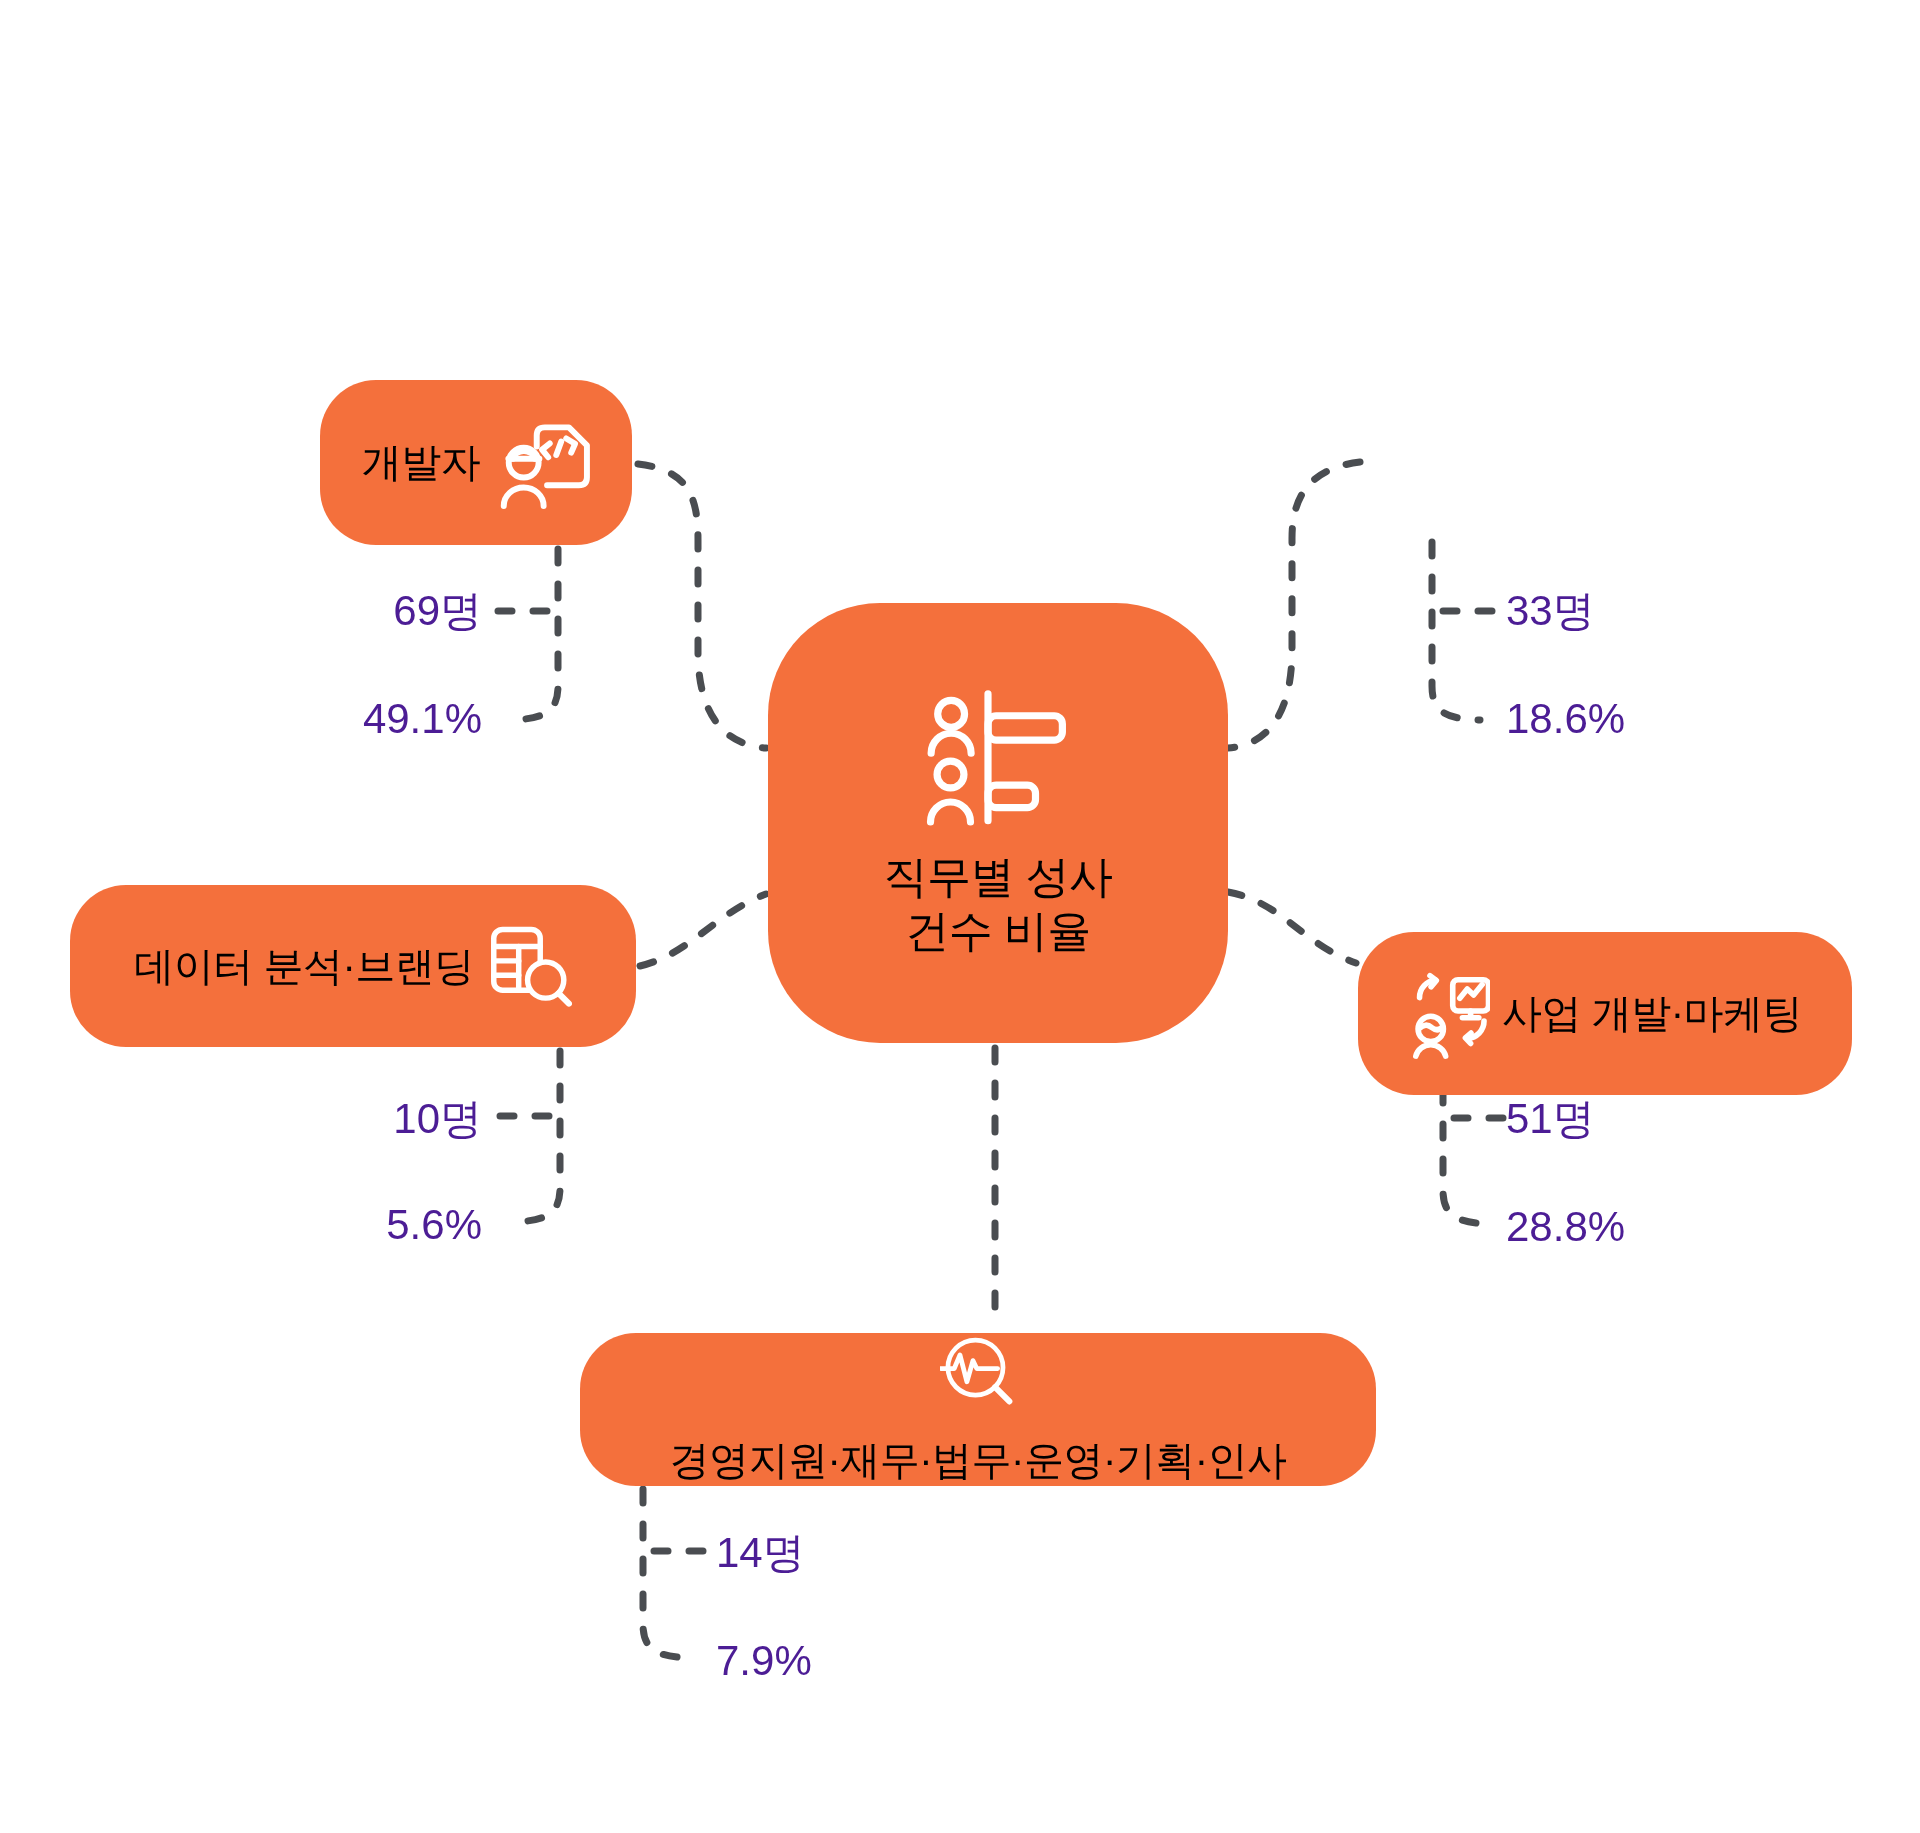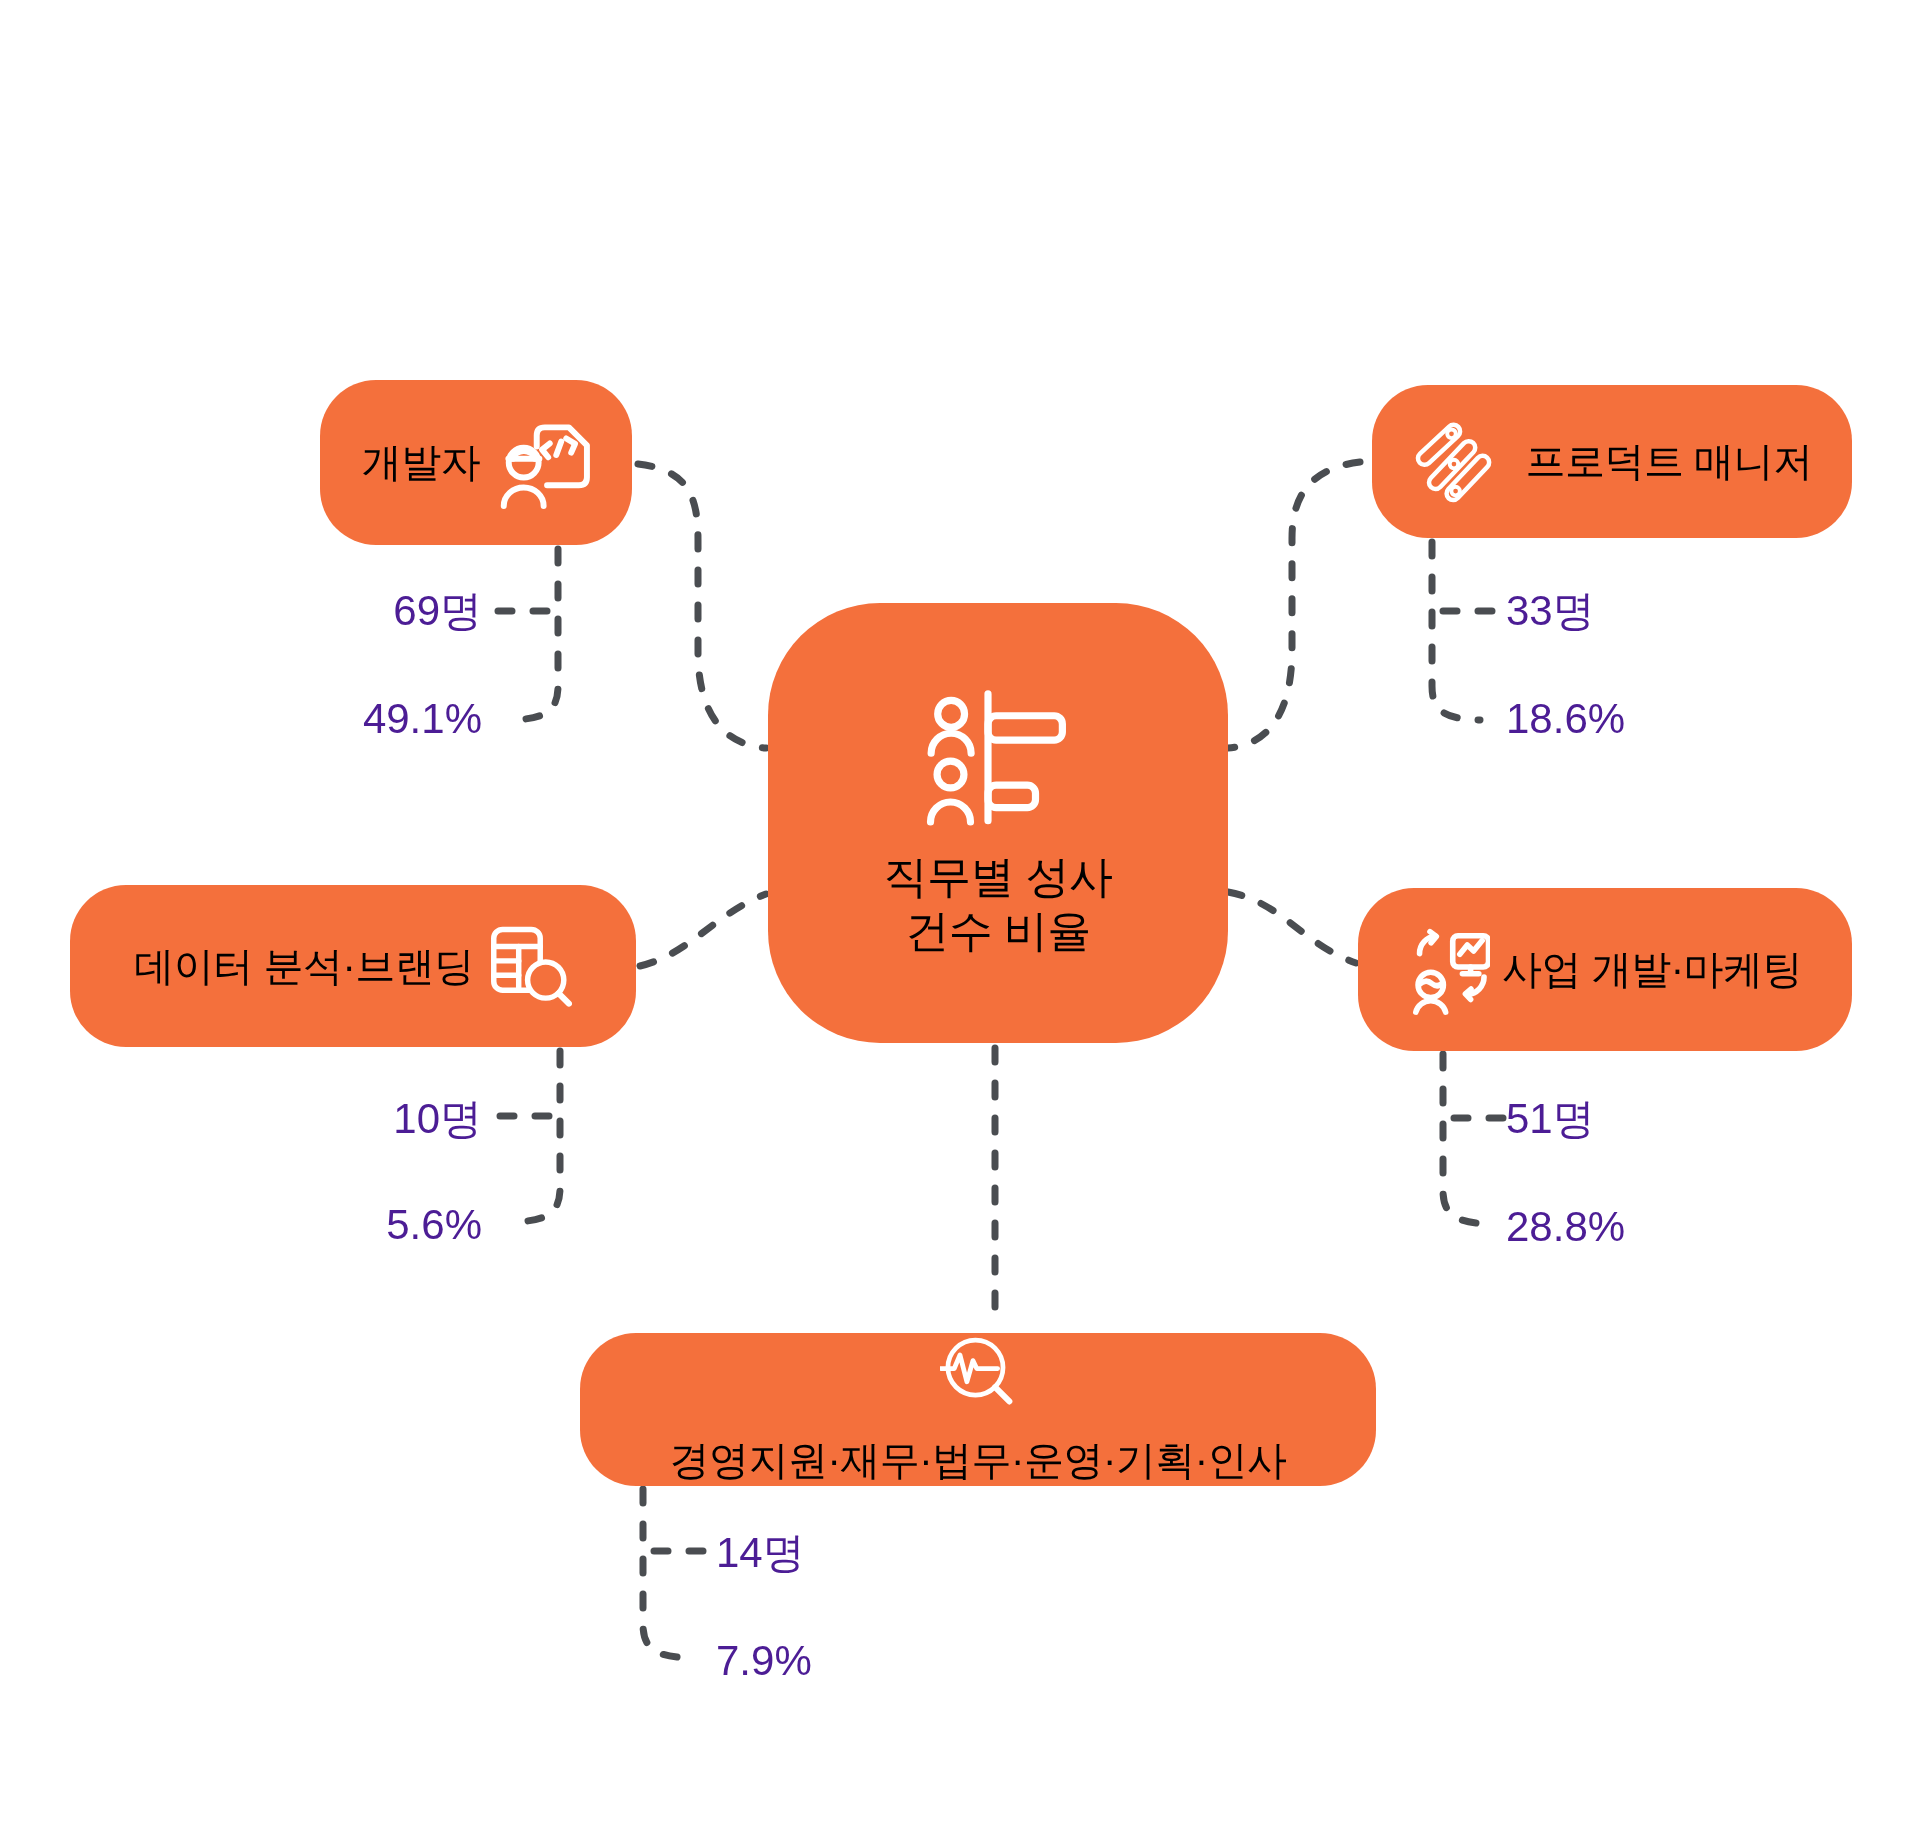--- a/index.html
+++ b/index.html
@@ -8,21 +8,21 @@
   svg.connectors{position:absolute;left:0;top:0;}
   path.dash{fill:none;stroke:#4A4D51;stroke-width:7;stroke-linecap:round;stroke-dasharray:14 21;}
   .node{position:absolute;background:#F4703C;color:#000000;display:flex;align-items:center;justify-content:center;box-sizing:border-box;}
   .branch{border-radius:56px;}
   .label{font-size:40px;font-weight:500;letter-spacing:-0.5px;white-space:nowrap;}
   #node-center{left:768px;top:603px;width:460px;height:440px;border-radius:112px;flex-direction:column;gap:24px;}
   .center-title{font-size:44px;font-weight:500;line-height:1.22;text-align:center;letter-spacing:-0.5px;}
   #node-dev{left:320px;top:380px;width:312px;height:165px;gap:18px;}
   #node-pm{left:1372px;top:385px;width:480px;height:153px;gap:24px;}
   #node-data{left:70px;top:885px;width:566px;height:162px;gap:16px;}
-  #node-biz{left:1358px;top:888px;width:494px;height:163px;gap:12px;}
+  #node-biz{left:1358px;top:932px;width:494px;height:163px;gap:12px;}
   #node-mgmt{left:580px;top:1333px;width:796px;height:153px;gap:20px;flex-direction:column;}
   .stat{position:absolute;color:#4c1d95;font-size:42px;line-height:1.1;white-space:nowrap;}
   .ralign{width:182px;text-align:right;}
   #stat-dev-count{left:300px;top:588px;}
   #stat-dev-pct{left:300px;top:696px;}
   #stat-pm-count{left:1506px;top:588px;}
   #stat-pm-pct{left:1506px;top:696px;}
   #stat-data-count{left:300px;top:1096px;}
   #stat-data-pct{left:300px;top:1202px;}
   #stat-biz-count{left:1506px;top:1096px;}
@@ -82,40 +82,20 @@
         <path d="M17.8 6.1 l2.3 1.4 -1 2.3"></path>
         <circle cx="6.7" cy="12.4" r="3.9"></circle>
         <path d="M2.7 11.4 h8.1"></path>
         <path d="M3.9 11.4 a2.9 2.5 0 0 1 5.7 0"></path>
         <path d="M6.3 8.9 h1"></path>
         <path d="M1.5 23.7 a5.2 4.8 0 0 1 10.4 0"></path>
       </g>
     </svg>
   </div>
 
-  <div class="node branch" id="node-pm">
-    <svg class="icon" width="90" height="100" viewBox="0 0 22 24">
-      <g fill="none" stroke="#ffffff" stroke-width="4.3" stroke-linecap="round">
-        <path d="M3.3 11.1 L10.4 4.5"></path>
-        <path d="M6.0 17.0 L14.1 8.5"></path>
-        <path d="M10.3 19.7 L17.5 12.1"></path>
-      </g>
-      <g fill="none" stroke="#F4703C" stroke-width="2.1" stroke-linecap="round">
-        <path d="M3.3 11.1 L10.4 4.5"></path>
-        <path d="M6.0 17.0 L14.1 8.5"></path>
-        <path d="M10.3 19.7 L17.5 12.1"></path>
-      </g>
-      <g fill="none" stroke="#ffffff" stroke-width="0.95">
-        <circle cx="9.9" cy="5.1" r="1.05"></circle>
-        <circle cx="10.5" cy="12.5" r="1.05"></circle>
-        <circle cx="10.9" cy="19.1" r="1.05"></circle>
-      </g>
-    </svg>
-    <span class="label">프로덕트 매니저</span>
-  </div>
 
   <div class="node branch" id="node-data">
     <span class="label">데이터 분석·브랜딩</span>
     <svg class="icon" width="82" height="84" viewBox="0 0 24 24">
       <g fill="none" stroke="#ffffff" stroke-width="1.6" stroke-linecap="round" stroke-linejoin="round">
         <rect x="1.1" y="1.3" width="13.6" height="17.8" rx="2.6"></rect>
         <line x1="1.1" y1="6.3" x2="14.7" y2="6.3"></line>
         <line x1="8.4" y1="6.3" x2="8.4" y2="19.1"></line>
         <line x1="1.1" y1="10.5" x2="8.4" y2="10.5"></line>
         <line x1="1.1" y1="14.7" x2="8.4" y2="14.7"></line>

